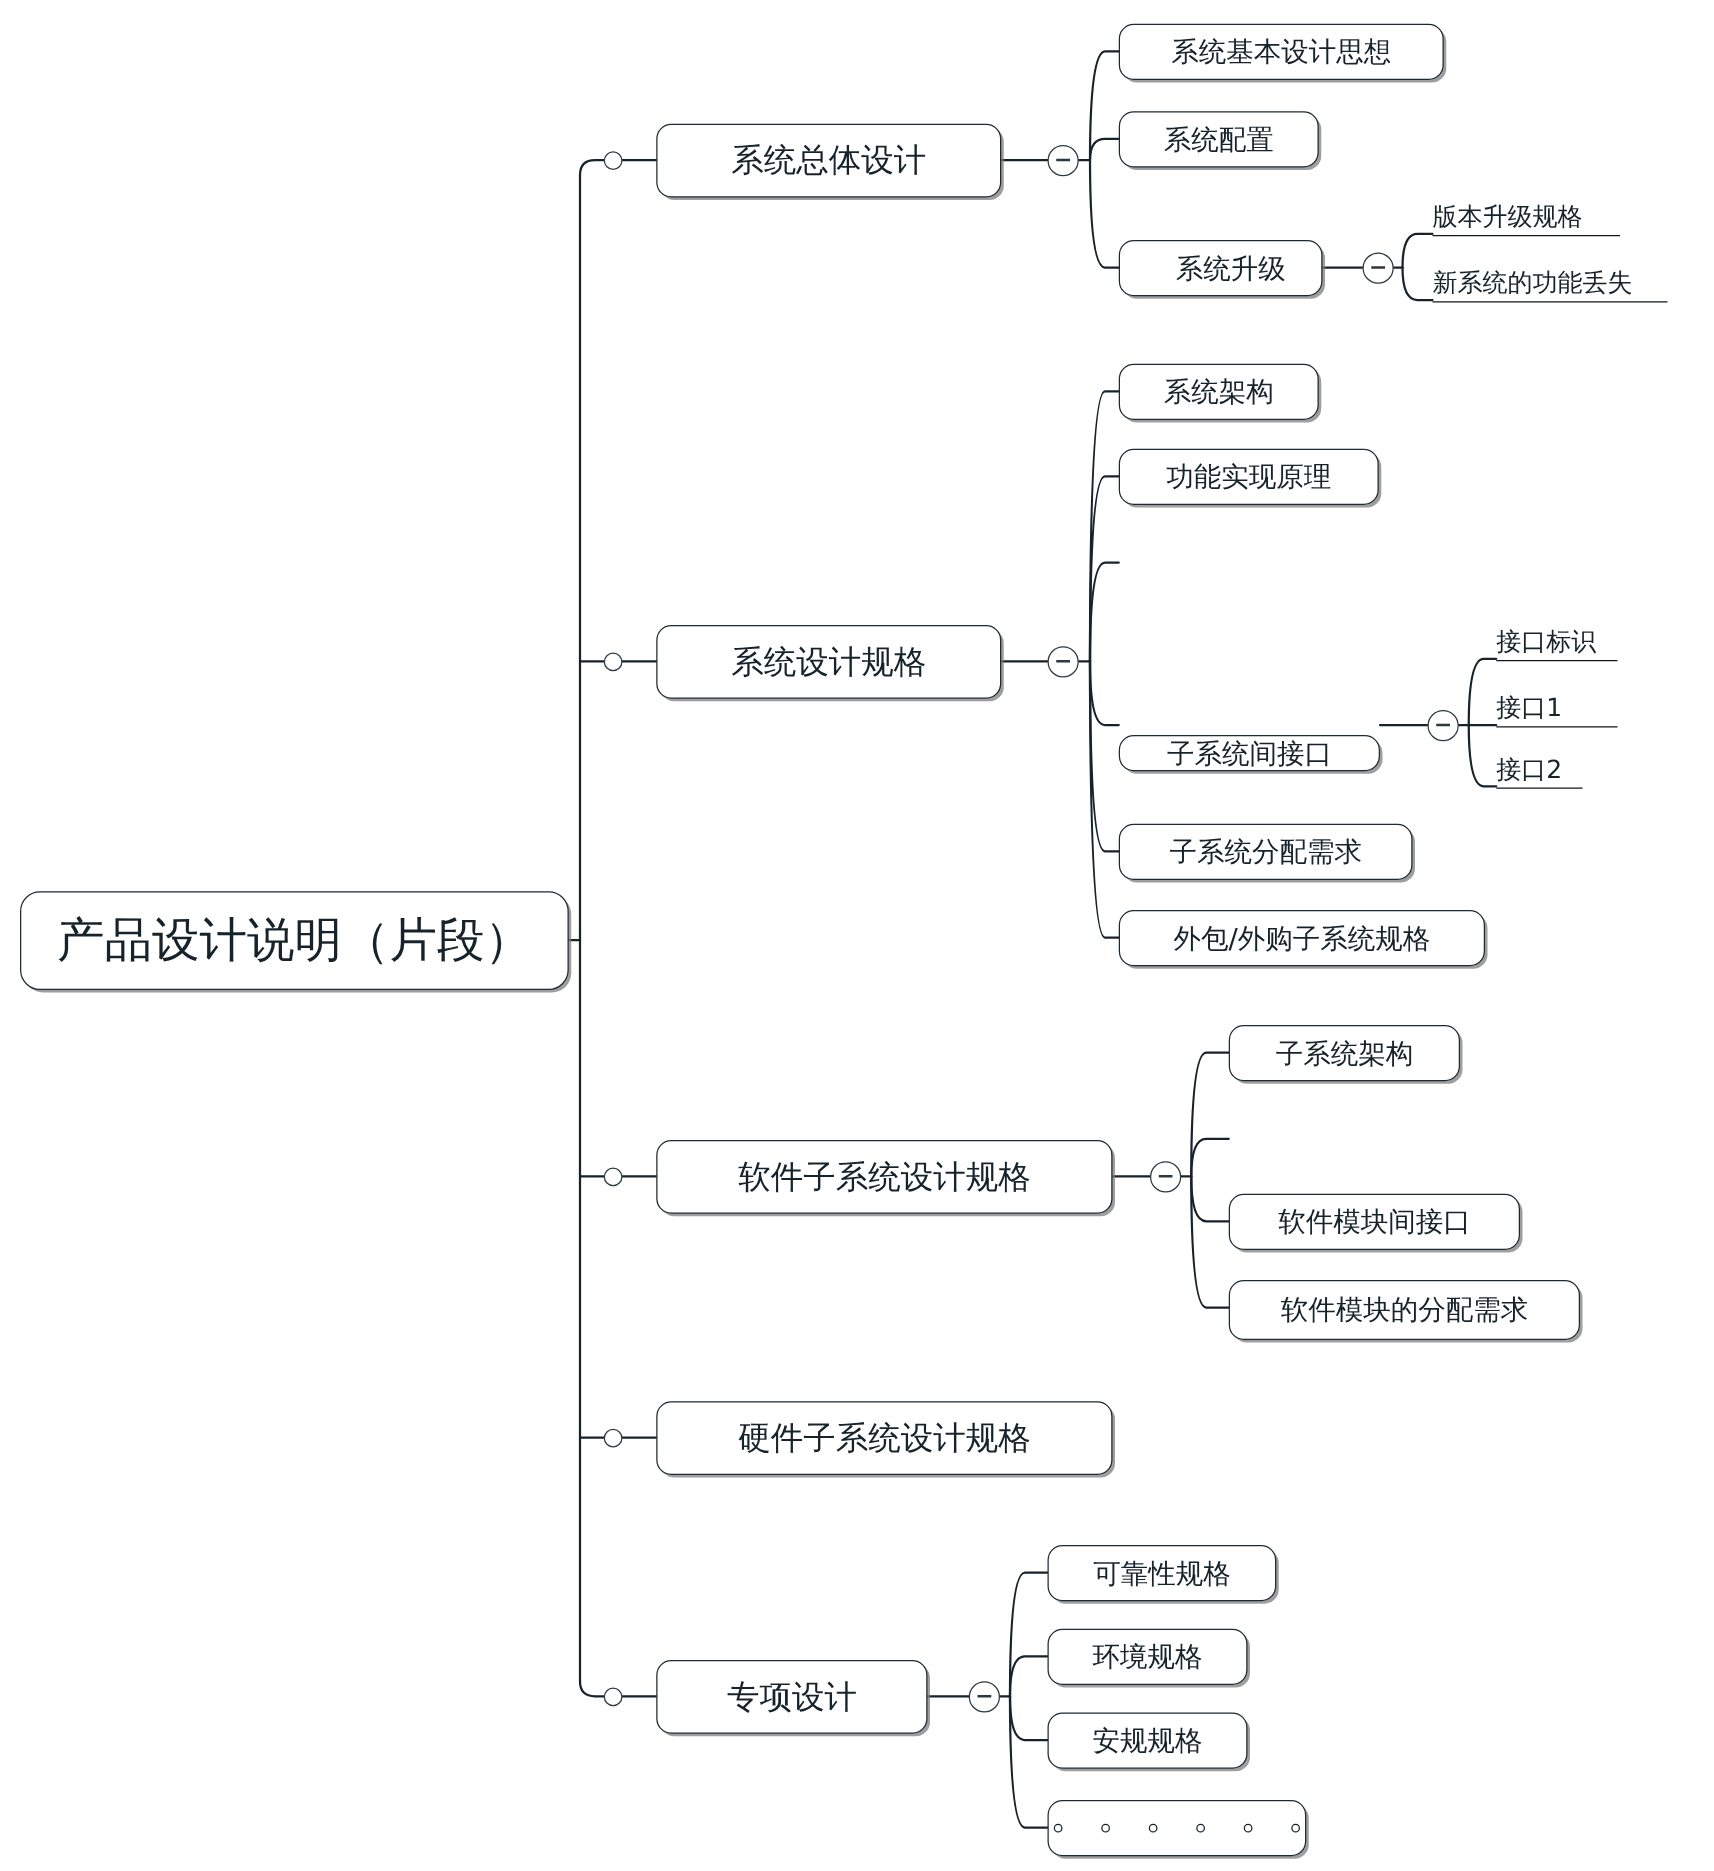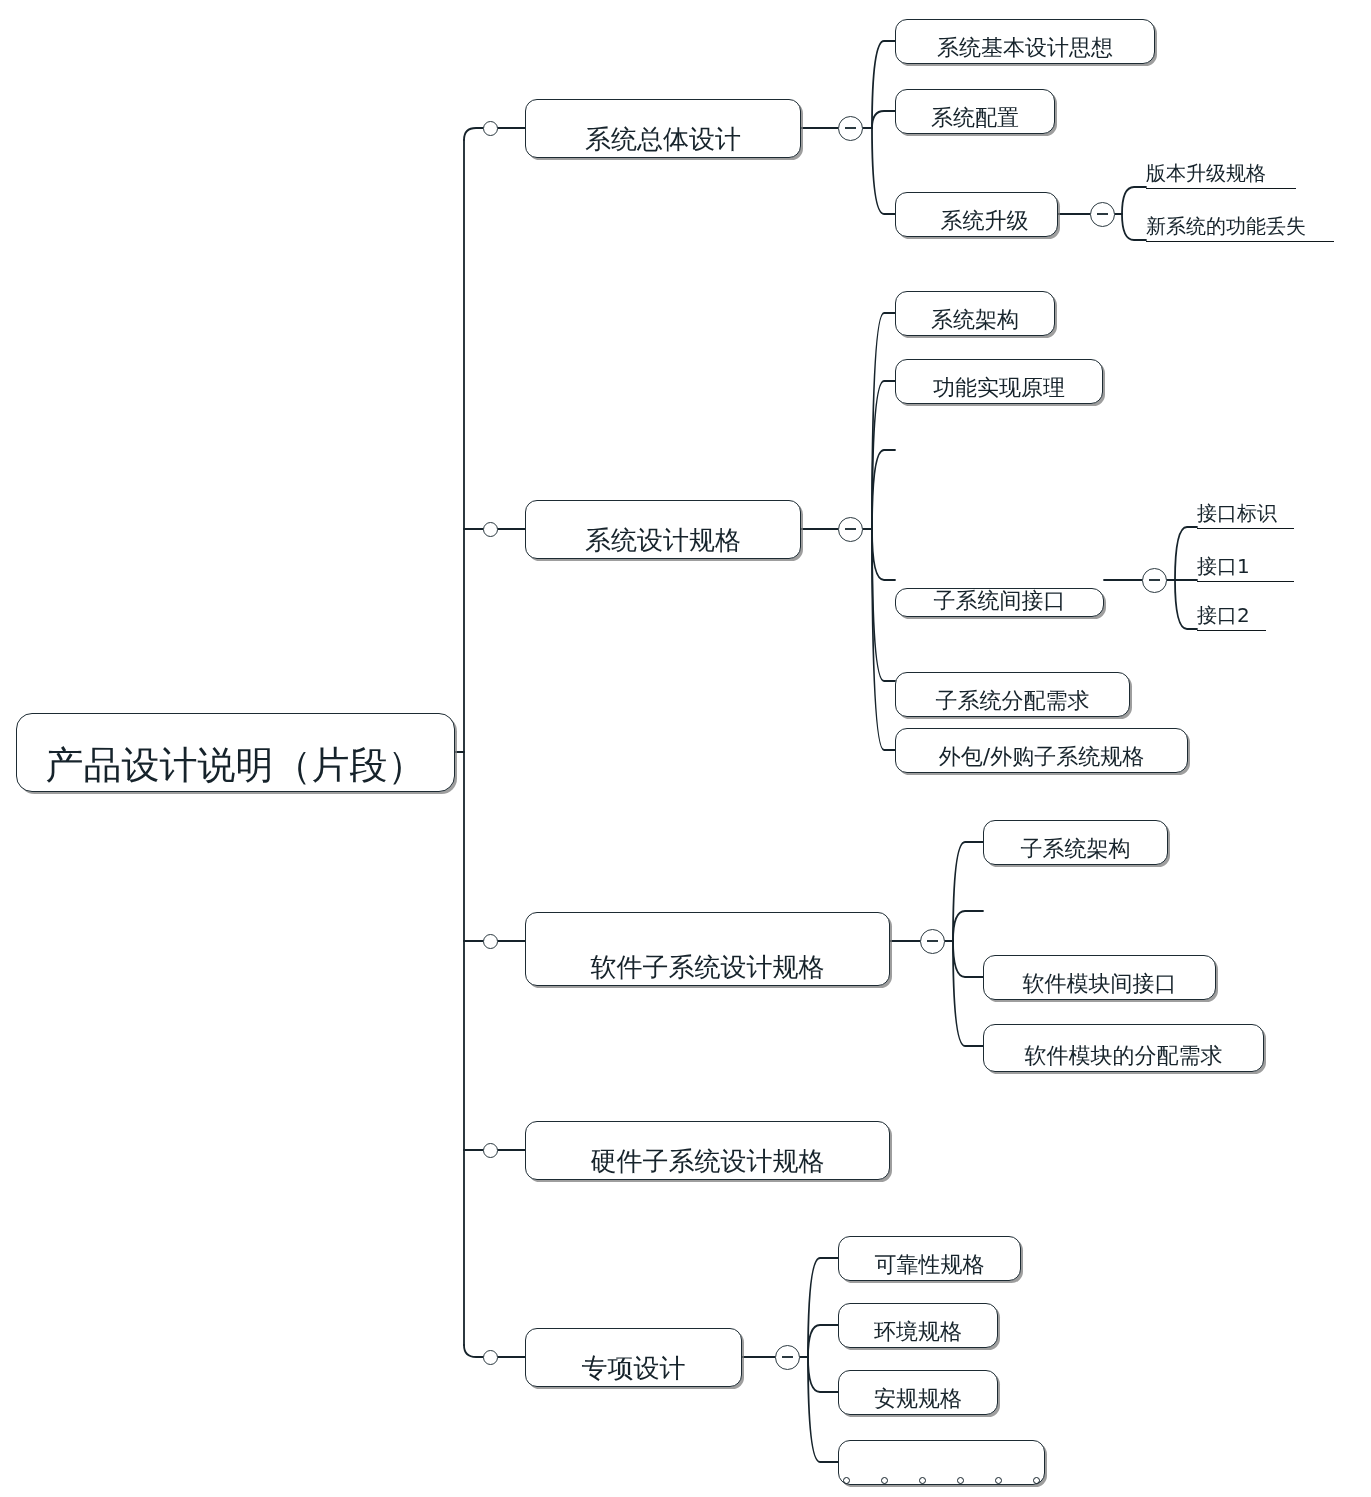--- a/index.html
+++ b/index.html
@@ -1,21 +1,21 @@
 <!DOCTYPE html>
 <html><head>
 <meta charset="utf-8">
 <style>
   html,body{margin:0;padding:0;background:#ffffff;}
   body{font-family:"DejaVu Sans","Liberation Sans",sans-serif;}
   #canvas{position:relative;width:1371px;height:1497px;background:#ffffff;overflow:hidden;}
   svg#wires{position:absolute;left:0;top:0;width:1371px;height:1497px;pointer-events:none;}
 
   .node{position:absolute;box-sizing:border-box;border:1.6px solid #1d2b33;border-radius:12px;
-        background:#ffffff;display:flex;align-items:flex-end;justify-content:center;
+        background:#ffffff;display:flex;align-items:center;justify-content:center;
         color:#16232b;white-space:nowrap;box-shadow:2.5px 2.5px 0 -0.5px rgba(125,125,125,.75);}
   .node.root{border-radius:16px;border-width:1.7px;font-size:38px;}
   .node.lvl1{font-size:26px;}
   .node.lvl2{font-size:22px;}
 
   .leaf{position:absolute;box-sizing:border-box;display:flex;align-items:flex-end;
         justify-content:flex-start;color:#16232b;white-space:nowrap;font-size:20px;
         border-bottom:1.8px solid #10181d;padding-bottom:1px;}
 
   .dots{display:flex;align-items:center;justify-content:center;gap:31px;width:100%;}
@@ -102,21 +102,21 @@
   <div class="knob open" style="left:483px;top:1349.5px;"></div>
 
   <div class="node lvl1" style="left:525px;top:99px;width:276px;height:59px;">
     <span>系统总体设计</span>
   </div>
 
   <div class="node lvl1" style="left:525px;top:500px;width:276px;height:59px;">
     <span>系统设计规格</span>
   </div>
 
-  <div class="node lvl1" style="left:525px;top:912px;width:365px;height:74px;border-radius:12px;">
+  <div class="node lvl1" style="left:525px;top:912px;width:365px;height:59px;border-radius:12px;">
     <span>软件子系统设计规格</span>
   </div>
 
   <div class="node lvl1" style="left:525px;top:1121px;width:365px;height:59px;">
     <span>硬件子系统设计规格</span>
   </div>
 
   <div class="node lvl1" style="left:525px;top:1328px;width:217px;height:59px;">
     <span>专项设计</span>
   </div>
@@ -146,21 +146,21 @@
 
   <div class="node lvl2" style="left:895px;top:291px;width:160px;height:45px;">
     <span>系统架构</span>
   </div>
   <div class="node lvl2" style="left:895px;top:359px;width:208px;height:45px;">
     <span>功能实现原理</span>
   </div>
   <div class="node lvl2" style="left:895px;top:558px;width:209px;height:29px;margin-top:30px;">
     <span>子系统间接口</span>
   </div>
-  <div class="node lvl2" style="left:895px;top:659px;width:235px;height:45px;margin-top:13px;">
+  <div class="node lvl2" style="left:895px;top:659px;width:235px;height:45px;">
     <span>子系统分配需求</span>
   </div>
   <div class="node lvl2" style="left:895px;top:728px;width:293px;height:45px;">
     <span>外包/外购子系统规格</span>
   </div>
 
   <div class="knob minus" style="left:1142px;top:567.5px;"></div>
 
   <div class="leaf" style="left:1197px;top:499px;width:97px;height:30px;">
     <span>接口标识</span>

